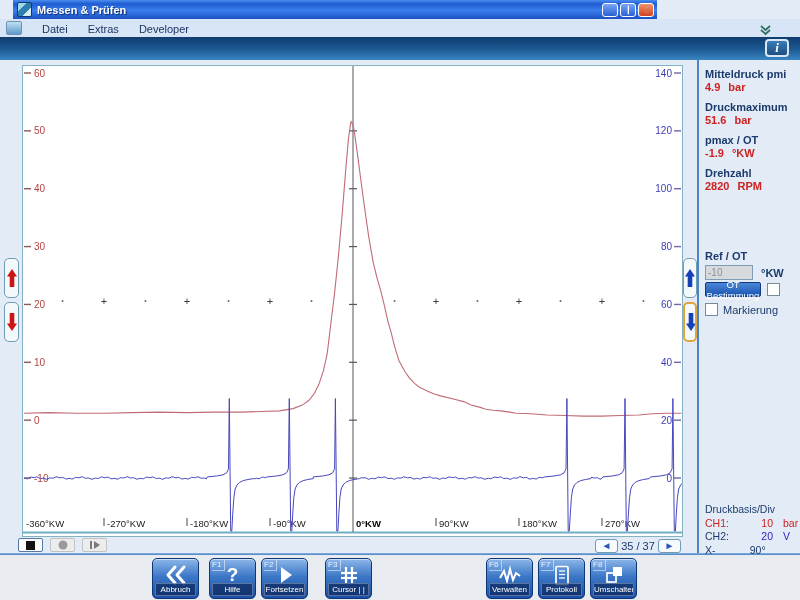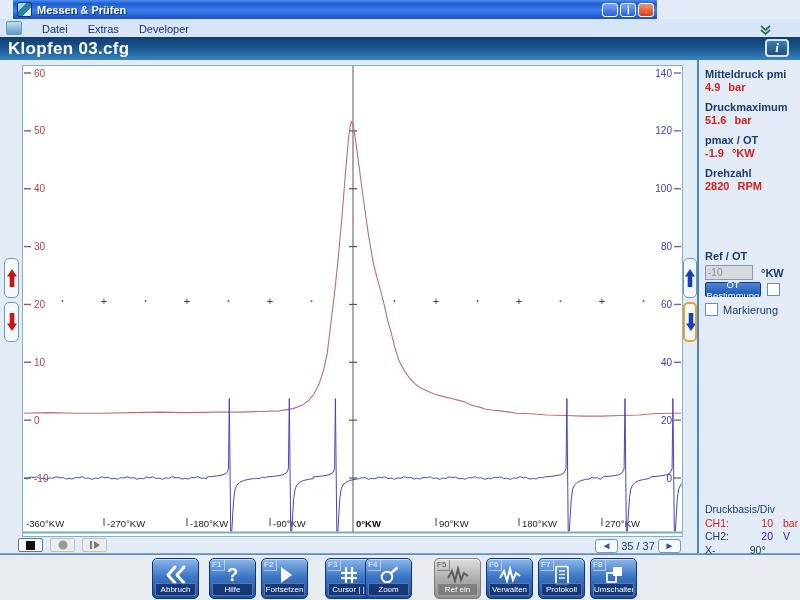--- a/index.html
+++ b/index.html
@@ -123,21 +123,20 @@
     <span id="menu-appicon"></span>
     <span id="menu-items"><span class="menu-item">Datei</span><span class="menu-item">Extras</span><span class="menu-item">Developer</span></span>
     <span id="menu-chevron">
       <svg width="13" height="12">
           <path d="M2 2 L6.5 6 L11 2 M2 6 L6.5 10 L11 6" stroke="#2f6f5f" stroke-width="1.8" fill="none"></path>
         </svg>
     </span>
   </div>
 
   <div id="header">
-    <span class="htitle">Klopfen 03.cfg</span>
     <button id="info-btn">i</button>
   </div>
 
   <div id="chart">
     <svg id="chart-svg" width="659" height="470" viewBox="0 0 659 470">
         <text x="81.006" y="238.5" fill="#3a3a3a" font-size="11" text-anchor="middle" font-family="&quot;Liberation Sans&quot;,sans-serif" font-weight="normal">+</text>
         <text x="164.004" y="238.5" fill="#3a3a3a" font-size="11" text-anchor="middle" font-family="&quot;Liberation Sans&quot;,sans-serif" font-weight="normal">+</text>
         <text x="247.002" y="238.5" fill="#3a3a3a" font-size="11" text-anchor="middle" font-family="&quot;Liberation Sans&quot;,sans-serif" font-weight="normal">+</text>
         <text x="412.998" y="238.5" fill="#3a3a3a" font-size="11" text-anchor="middle" font-family="&quot;Liberation Sans&quot;,sans-serif" font-weight="normal">+</text>
         <text x="495.996" y="238.5" fill="#3a3a3a" font-size="11" text-anchor="middle" font-family="&quot;Liberation Sans&quot;,sans-serif" font-weight="normal">+</text>
@@ -355,39 +354,20 @@
             <g stroke="#fff" stroke-width="2.2">
               <line x1="8" y1="2" x2="8" y2="18"></line>
               <line x1="14" y1="2" x2="14" y2="18"></line>
               <line x1="3" y1="8" x2="19" y2="8"></line>
               <line x1="3" y1="13" x2="19" y2="13"></line>
             </g>
           </svg>
         </span>
         <span class="lbl">Cursor | |</span>
       </button>
-      <button class="tb-btn" style="left: 365px;">
-        <span class="fkey">F4</span>
-        <span class="ticon">
-          <svg width="22" height="20">
-            <circle cx="9" cy="12" r="5.3" fill="none" stroke="#fff" stroke-width="2"></circle>
-            <line x1="13" y1="8" x2="19.5" y2="2.5" stroke="#fff" stroke-width="2.4"></line>
-          </svg>
-        </span>
-        <span class="lbl">Zoom</span>
-      </button>
-      <button class="tb-btn disabled" style="left: 434px;">
-        <span class="fkey">F5</span>
-        <span class="ticon">
-          <svg width="24" height="20">
-            <polyline points="2,13 6,6 9,16 12,4 15,15 18,8 22,11" fill="none" stroke="#5e5e5e" stroke-width="2"></polyline>
-          </svg>
-        </span>
-        <span class="lbl">Ref ein</span>
-      </button>
       <button class="tb-btn" style="left: 486px;">
         <span class="fkey">F6</span>
         <span class="ticon">
           <svg width="24" height="20">
             <polyline points="2,13 6,6 9,16 12,4 15,15 18,8 22,11" fill="none" stroke="#fff" stroke-width="2"></polyline>
           </svg>
         </span>
         <span class="lbl">Verwalten</span>
       </button>
       <button class="tb-btn" style="left: 538px;">

